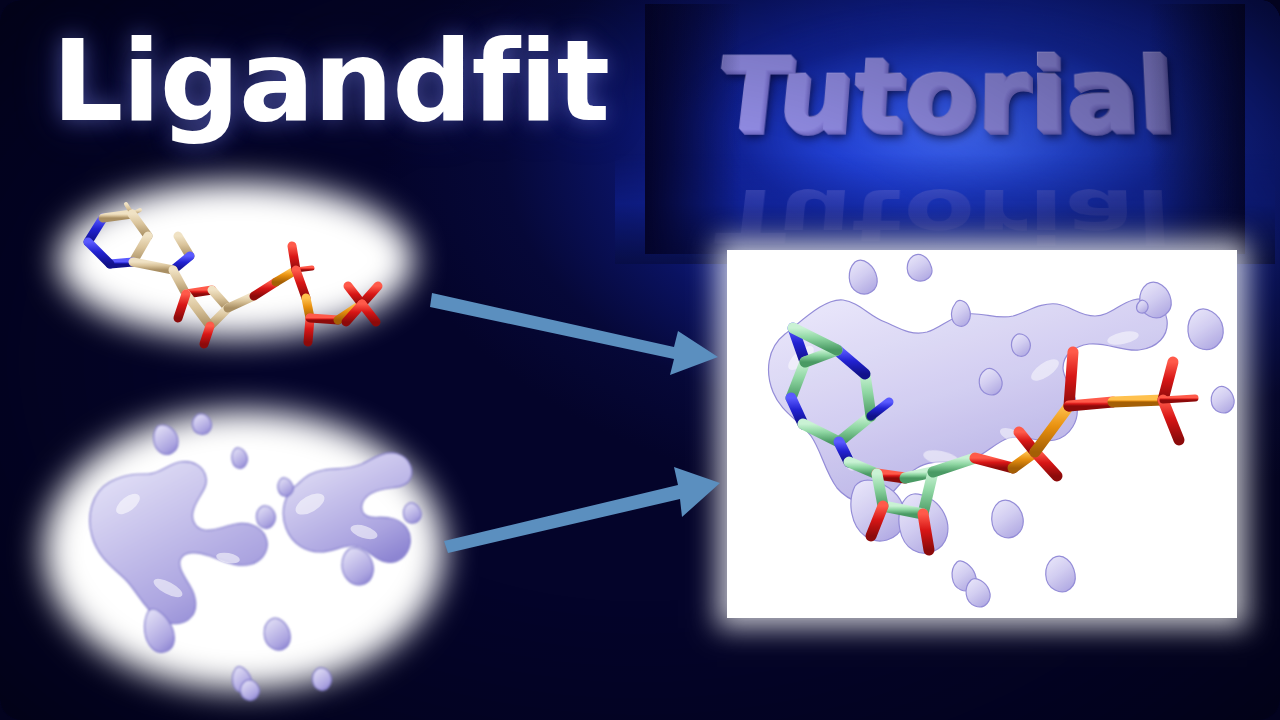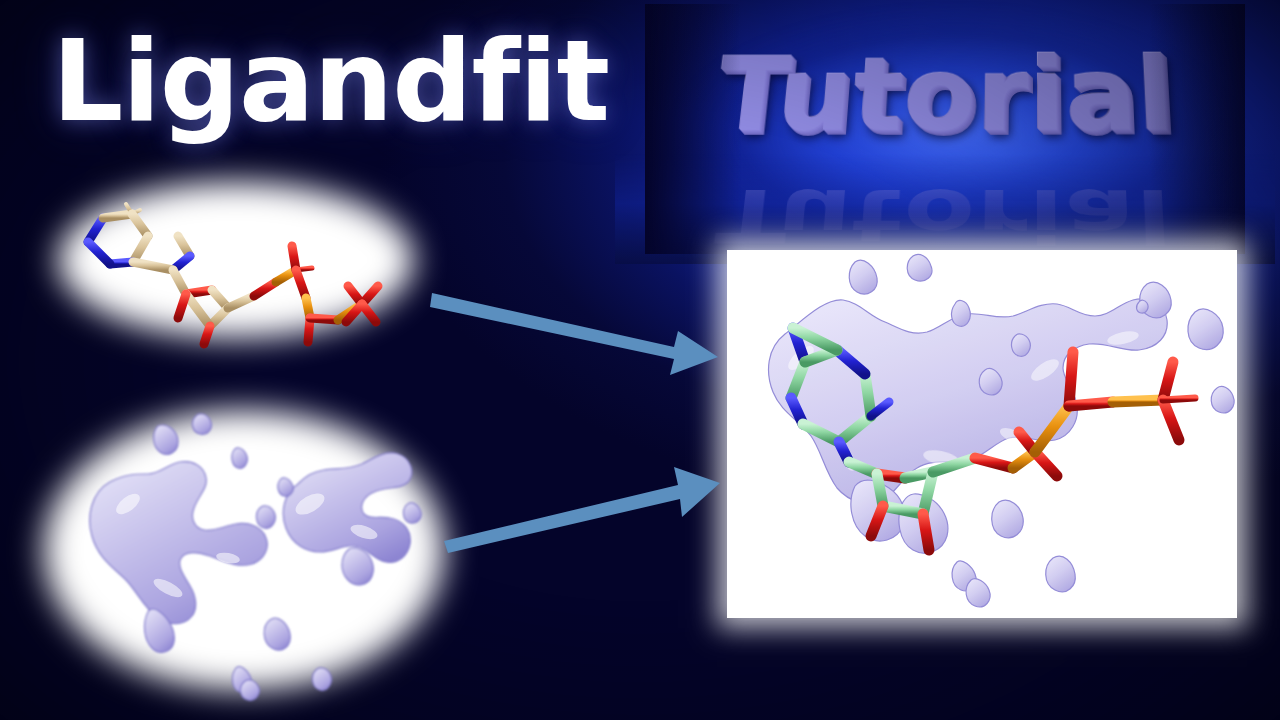--- a/index.html
+++ b/index.html
@@ -4,20 +4,21 @@
 <style>
   * { margin:0; padding:0; box-sizing:border-box; }
   html, body {
     width:1280px; height:720px; overflow:hidden;
     background:#03031f;
     font-family:"Liberation Sans", sans-serif;
   }
   #stage {
     position:relative; width:1280px; height:720px; overflow:hidden;
     background:#04042a;
+    border-radius:21px;
   }
 
   
   .bg-base {
     position:absolute; inset:0;
     background:
       radial-gradient(ellipse 620px 360px at 1000px 155px,
         #2b55e8 0%, #1c38c4 22%, #102090 45%, #0a1260 62%, #060838 80%, #04042a 100%),
       linear-gradient(160deg,#05052e 0%, #04042a 55%, #030320 100%);
   }

